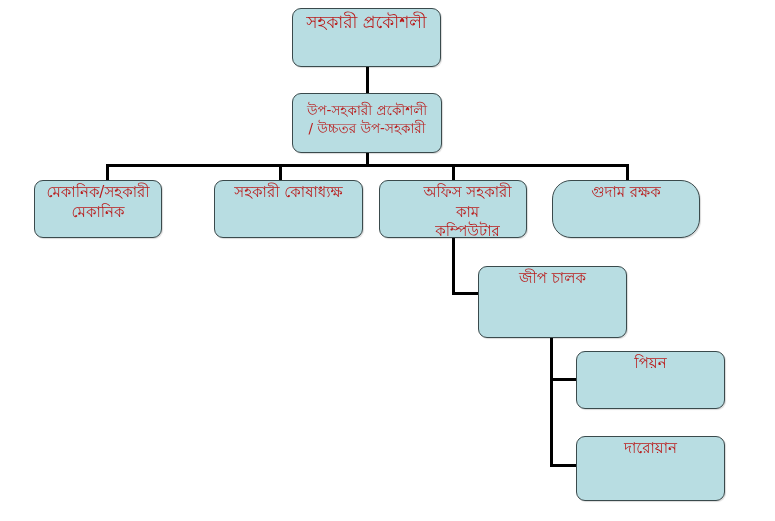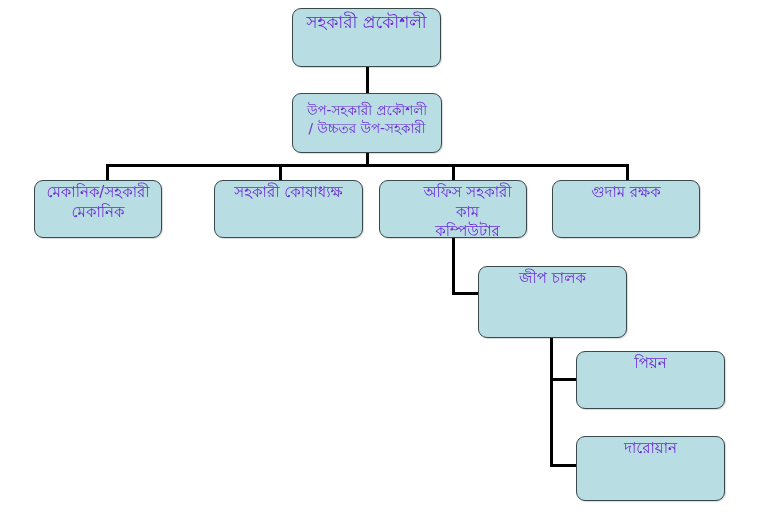--- a/index.html
+++ b/index.html
@@ -23,21 +23,21 @@
     position: absolute;
     background: #000000;
   }
   .node {
     position: absolute;
     box-sizing: border-box;
     background: #b8dde2;
     border: 1.5px solid #3a4a4c;
     border-radius: 9px;
     box-shadow: 1px 1px 1px rgba(0,0,0,0.15);
-    color: #6d28d9;
+    color: #b91c1c;
     text-align: center;
     padding: 2px 3px 0 3px;
     line-height: 1.3;
     overflow: hidden;
   }
   .node .label {
     display: block;
     white-space: pre-line;
   }
   .f-lg { font-size: 17px; }
@@ -80,21 +80,21 @@
 
   <div class="node f-md" style="left:207px; top:180px; width:149px; height:58px;margin-left:7px;">
     <span class="label">সহকারী কোষাধ্যক্ষ</span>
   </div>
 
   <div class="node f-md" style="left:379px; top:180px; width:148px; height:58px;padding-left:32px;">
     <span class="label">অফিস সহকারী কাম
 কম্পিউটার অপারেটর</span>
   </div>
 
-  <div class="node f-md" style="left:552px; top:180px; width:148px; height:58px;">
+  <div class="node f-md" style="left:552px; top:180px; width:148px; height:58px;border-radius:19px;">
     <span class="label">গুদাম রক্ষক</span>
   </div>
 
   <div class="node f-md" style="left:478px; top:266px; width:149px; height:72px;">
     <span class="label">জীপ চালক</span>
   </div>
 
   <div class="node f-md" style="left:576px; top:351px; width:149px; height:58px;">
     <span class="label">পিয়ন</span>
   </div>

